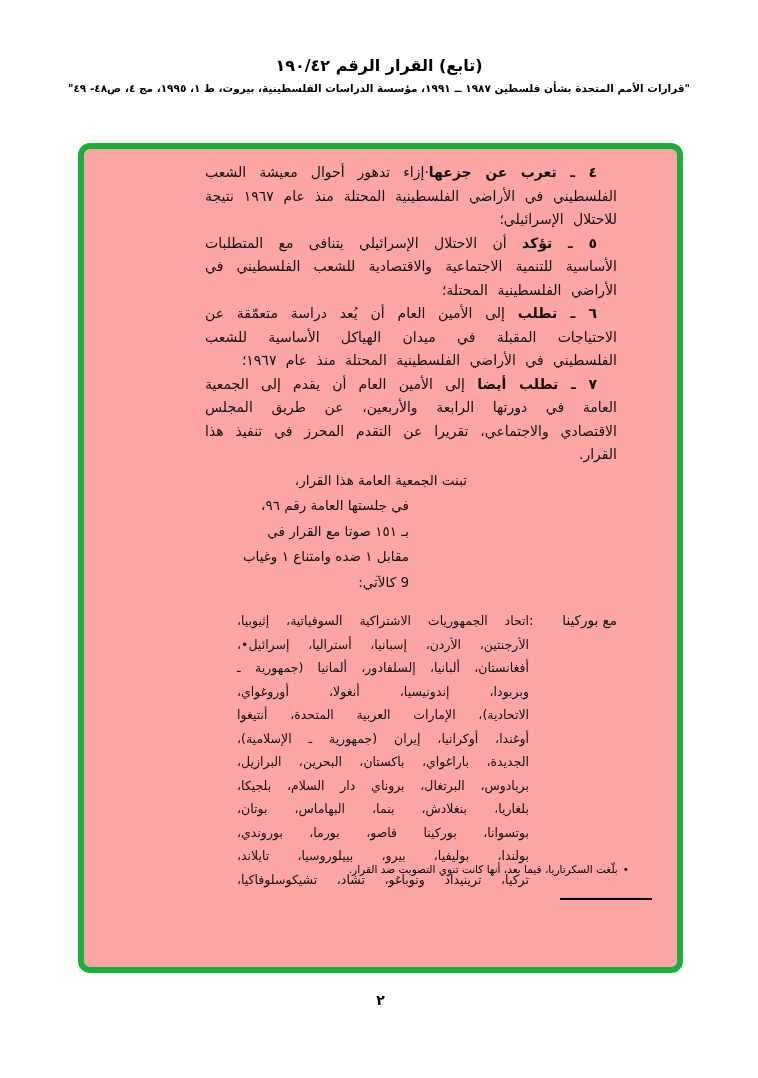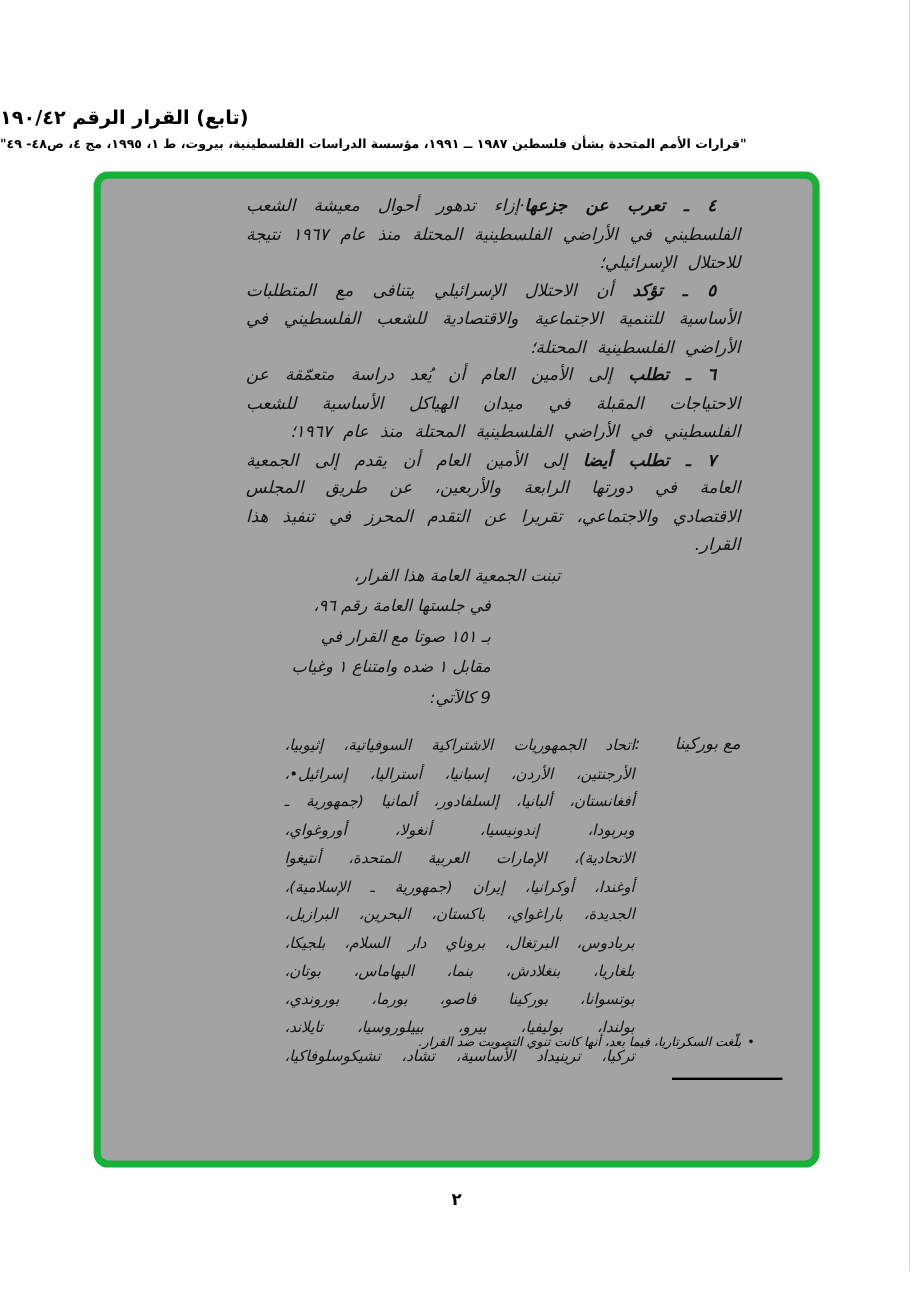--- a/index.html
+++ b/index.html
@@ -7,43 +7,42 @@
     width:758px; height:1078px;
     background:#ffffff;
     font-family:"DejaVu Sans", sans-serif;
     color:#111;
     position:relative;
     overflow:hidden;
   }
 
   
   .doc-header {
-    position:absolute; top:88px; left:0; width:758px;
-    text-align:left; direction:rtl;
+    position:absolute; top:56px; left:0; width:758px;
+    text-align:center; direction:rtl;
   }
   .doc-title {
     font-weight:bold; font-size:16px; letter-spacing:0.5px;
     color:#000;
   }
   .doc-source {
     margin-top:7px;
     font-weight:bold; font-size:10.5px;
     white-space:nowrap;
     color:#000;
   }
 
   
   .green-box {
     position:absolute; left:78px; top:143px;
     width:605px; height:830px;
     box-sizing:border-box;
     border:6px solid #17b038;
     border-radius:12px;
-    background:#a3a3a3;
-    font-style:italic;
+    background:#fca5a5;
   }
 
   .box-content {
     position:absolute; top:12px; right:60px;
     width:412px;
     direction:rtl;
     text-align:right;
   }
 
   .para {
@@ -141,21 +140,21 @@
         <div class="country-line">الأرجنتين، الأردن، إسبانيا، أستراليا، إسرائيل•،</div>
         <div class="country-line">أفغانستان، ألبانيا، إلسلفادور، ألمانيا (جمهورية ـ</div>
         <div class="country-line">وبربودا، إندونيسيا، أنغولا، أوروغواي،</div>
         <div class="country-line">الاتحادية)، الإمارات العربية المتحدة، أنتيغوا</div>
         <div class="country-line">أوغندا، أوكرانيا، إيران (جمهورية ـ الإسلامية)،</div>
         <div class="country-line">الجديدة، باراغواي، باكستان، البحرين، البرازيل،</div>
         <div class="country-line">بربادوس، البرتغال، بروناي دار السلام، بلجيكا،</div>
         <div class="country-line">بلغاريا، بنغلادش، بنما، البهاماس، بوتان،</div>
         <div class="country-line">بوتسوانا، بوركينا فاصو، بورما، بوروندي،</div>
         <div class="country-line">بولندا، بوليفيا، بيرو، بييلوروسيا، تايلاند،</div>
-        <div class="country-line">تركيا، ترينيداد الأساسية، تشاد، تشيكوسلوفاكيا،</div>
+        <div class="country-line">تركيا، ترينيداد وتوباغو، تشاد، تشيكوسلوفاكيا،</div>
       </div>
     </div>
 
   </div>
 
   <div class="fn-sep"></div>
   <div class="footnote">
     <span class="marker">•</span><span>بلّغت السكرتاريا، فيما بعد، أنها كانت تنوي التصويت ضد القرار.</span>
   </div>
 </div>

